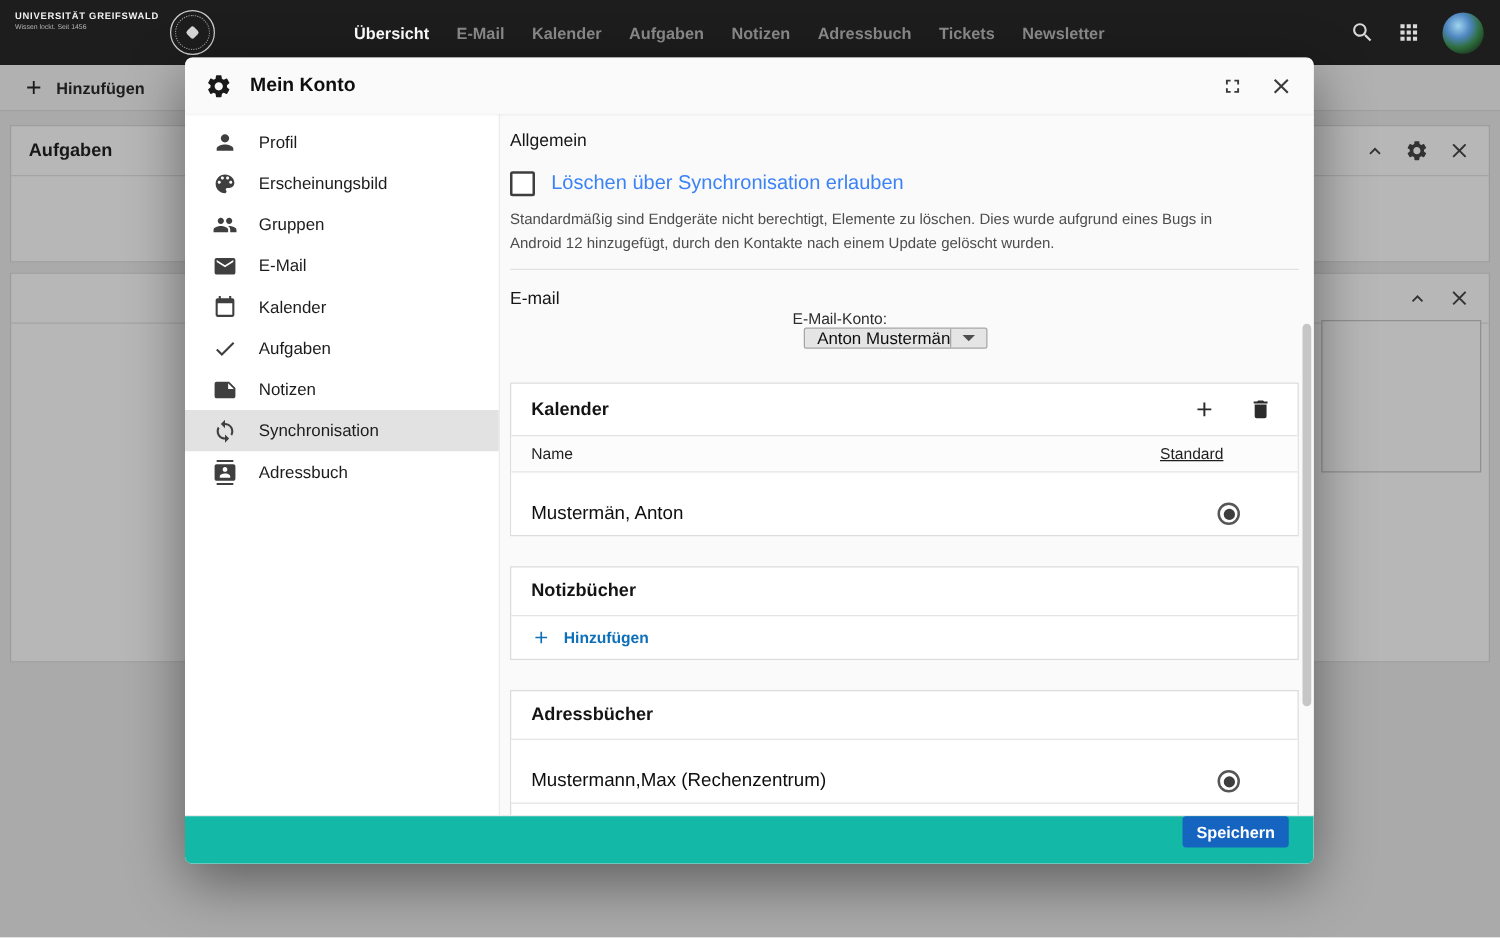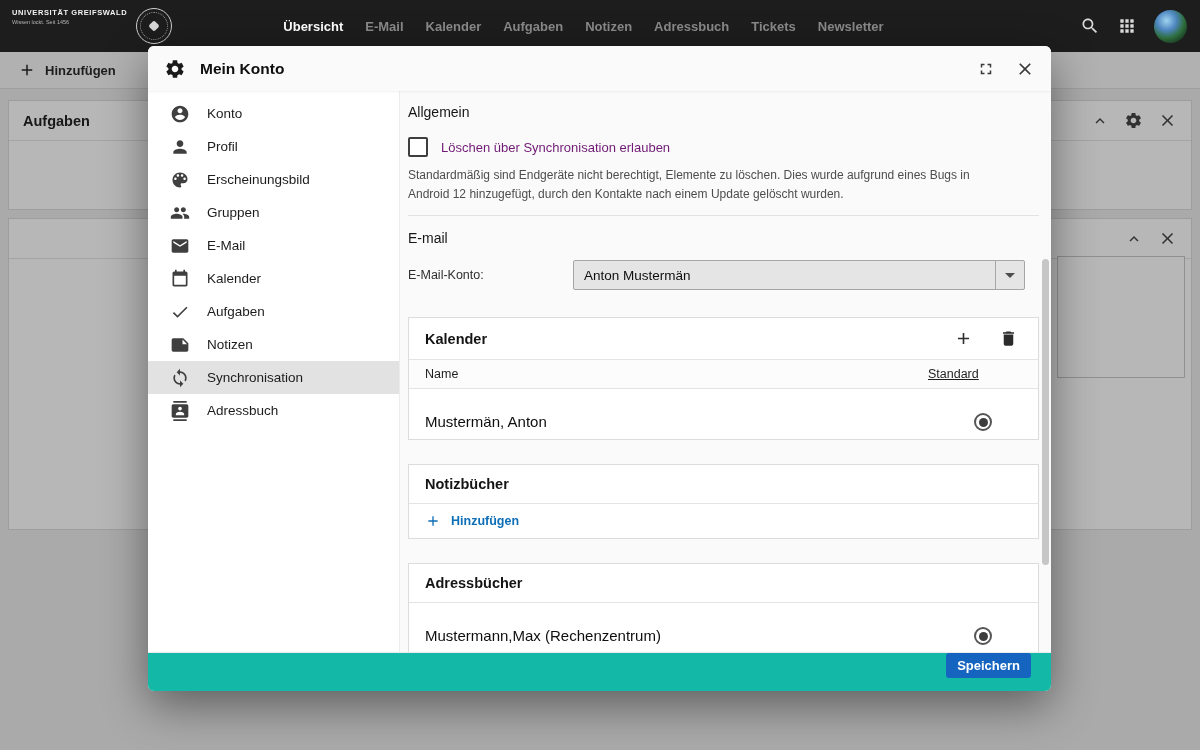--- a/index.html
+++ b/index.html
@@ -62,24 +62,24 @@
   .ms-item{height:33px;display:flex;align-items:center;padding-left:22px;gap:17px;
     font-size:13.5px;color:#1c1c1c;cursor:pointer;}
   .ms-item .ic{color:#3f3f3f;}
   .ms-item.selected{background:#e2e2e2;}
 
   .mcontent{flex:1;background:#fafafa;position:relative;padding-left:8px;overflow:hidden;min-width:0;}
   .sec-heading{font-size:14px;color:#161616;padding-top:13px;}
   .sec-heading.second{padding-top:14px;}
   .chk-row{margin-top:17px;display:flex;align-items:center;gap:13px;}
   .checkbox{width:16px;height:16px;border:2px solid #3e3e3e;border-radius:2px;background:#fff;flex:none;cursor:pointer;}
-  .chk-label{font-size:13px;color:#701a75;}
+  .chk-label{font-size:16px;color:#3b82f6;}
   .help{margin-top:9px;font-size:12px;color:#4d4d4d;line-height:1.55;max-width:578px;}
   .divider{border:none;border-top:1px solid #e2e2e2;margin:12px 12px 0 0;}
-  .account-row{margin-top:14px;display:flex;align-items:center;padding-right:26px;}
+  .account-row{margin-top:2px;display:flex;align-items:center;padding-right:26px;flex-direction:column;}
   .account-label{width:165px;flex:none;font-size:12.5px;color:#2e2e2e;}
   .select{flex:1;height:30px;border:1px solid #a6a6a6;border-radius:2px;background:#e5e5e5;
     display:flex;align-items:stretch;box-sizing:border-box;cursor:pointer;}
   .select-value{flex:1;display:flex;align-items:center;padding-left:10px;font-size:13.5px;color:#0f0f0f;}
   .select-arrow{width:28px;border-left:1px solid #a6a6a6;display:flex;align-items:center;justify-content:center;}
   .caret-down{width:0;height:0;border-left:5px solid transparent;border-right:5px solid transparent;border-top:5px solid #4e4e4e;}
 
   .card{margin-right:12px;border:1px solid #dcdcdc;background:#ffffff;}
   .card1{margin-top:27px;}
   .card2,.card3{margin-top:24px;}
@@ -254,26 +254,20 @@
           <use href="#i-close"></use>
         </svg>
     </div>
   </div>
 
   <div class="modal-body">
 
     <aside class="msidebar">
       <div class="ms-item">
         <svg class="ic ic20">
-            <use href="#i-account"></use>
-          </svg>
-        <span>Konto</span>
-      </div>
-      <div class="ms-item">
-        <svg class="ic ic20">
             <use href="#i-person"></use>
           </svg>
         <span>Profil</span>
       </div>
       <div class="ms-item">
         <svg class="ic ic20">
             <use href="#i-palette"></use>
           </svg>
         <span>Erscheinungsbild</span>
       </div>

